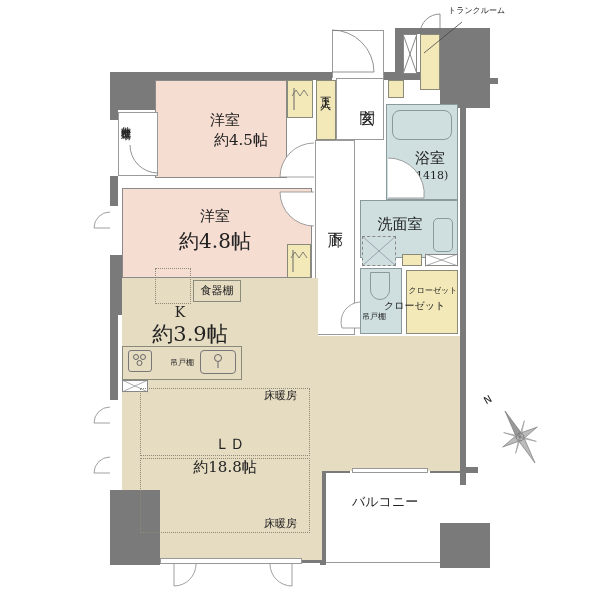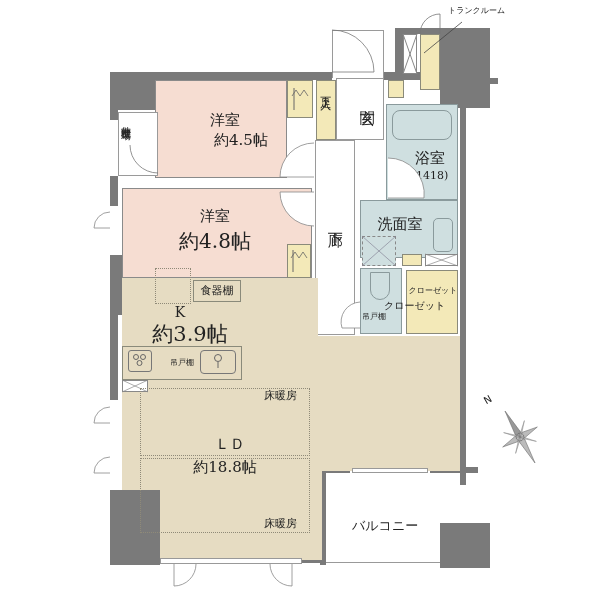--- a/index.html
+++ b/index.html
@@ -186,21 +186,21 @@
 <svg style="left:172px;top:562px;" width="30" height="30">
     <path d="M2 0 L2 24 A22 22 0 0 0 24 2" fill="none" stroke="#888" stroke-width="0.8"></path>
   </svg>
 <svg style="left:270px;top:562px;" width="30" height="30">
     <path d="M22 0 L22 24 A22 22 0 0 1 0 2" fill="none" stroke="#888" stroke-width="0.8"></path>
   </svg>
 <div class="abs" style="left:160px;top:558px;width:142px;height:6px;border:1px solid #999;background:#fff;box-sizing:border-box;"></div>
 <div class="abs" style="left:352px;top:468px;width:76px;height:5px;border:1px solid #999;background:#fff;box-sizing:border-box;"></div>
 
 <div class="abs" style="left:326px;top:473px;width:114px;height:90px;background:#fff;border-bottom:1px solid #999;box-sizing:border-box;"></div>
-<div class="lbl" style="left:352px;top:519px;font-size:13px;font-family:Liberation Serif, serif;">バルコニー</div>
+<div class="lbl" style="left:352px;top:496px;font-size:13px;font-family:Liberation Mono, monospace;">バルコニー</div>
 
 <svg style="left:485px;top:395px;" width="70" height="80">
   <g transform="translate(35,42) rotate(-30)">
     <polygon points="0,-30 3,-4 0,0 -3,-4" fill="#999" stroke="#666" stroke-width="0.5"></polygon>
     <polygon points="0,30 3,4 0,0 -3,4" fill="#bbb" stroke="#666" stroke-width="0.5"></polygon>
     <polygon points="-20,0 -4,-3 0,0 -4,3" fill="#bbb" stroke="#666" stroke-width="0.5"></polygon>
     <polygon points="20,0 4,-3 0,0 4,3" fill="#bbb" stroke="#666" stroke-width="0.5"></polygon>
     <polygon points="-12,-12 -2,-3 0,0 -3,-2" fill="#ccc" stroke="#777" stroke-width="0.4"></polygon>
     <polygon points="12,-12 2,-3 0,0 3,-2" fill="#ccc" stroke="#777" stroke-width="0.4"></polygon>
     <polygon points="-12,12 -2,3 0,0 -3,2" fill="#ccc" stroke="#777" stroke-width="0.4"></polygon>

